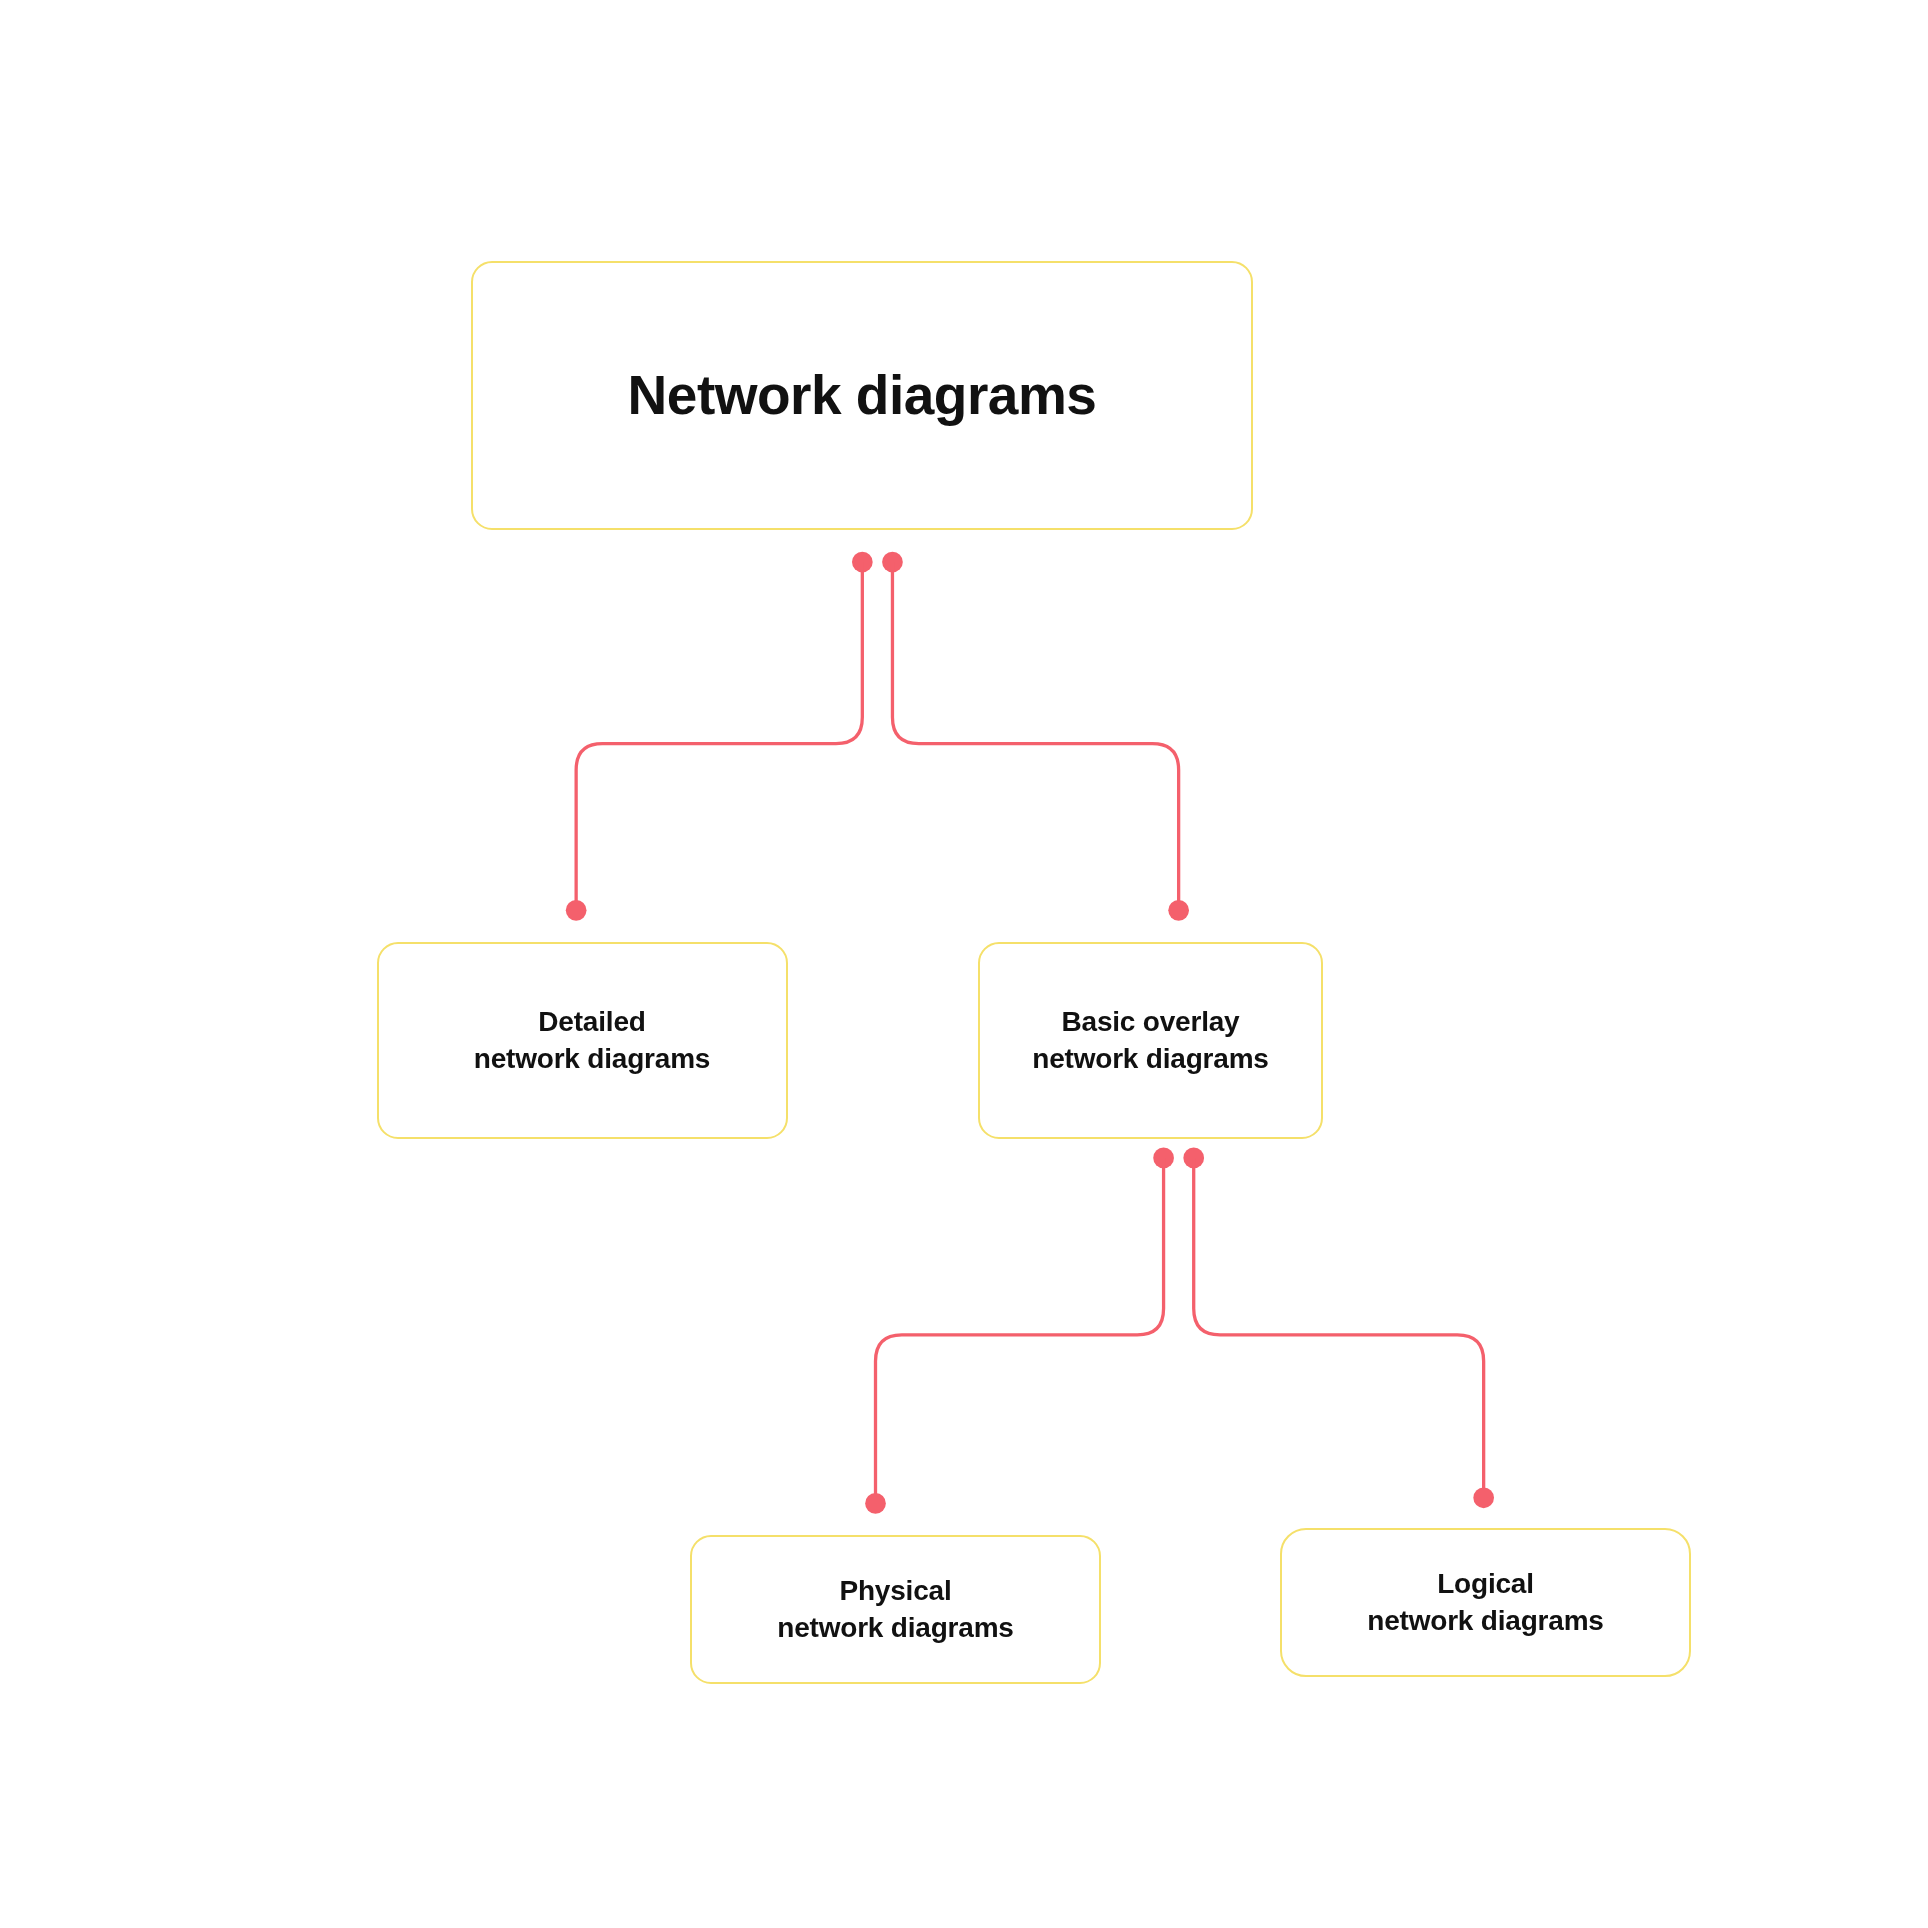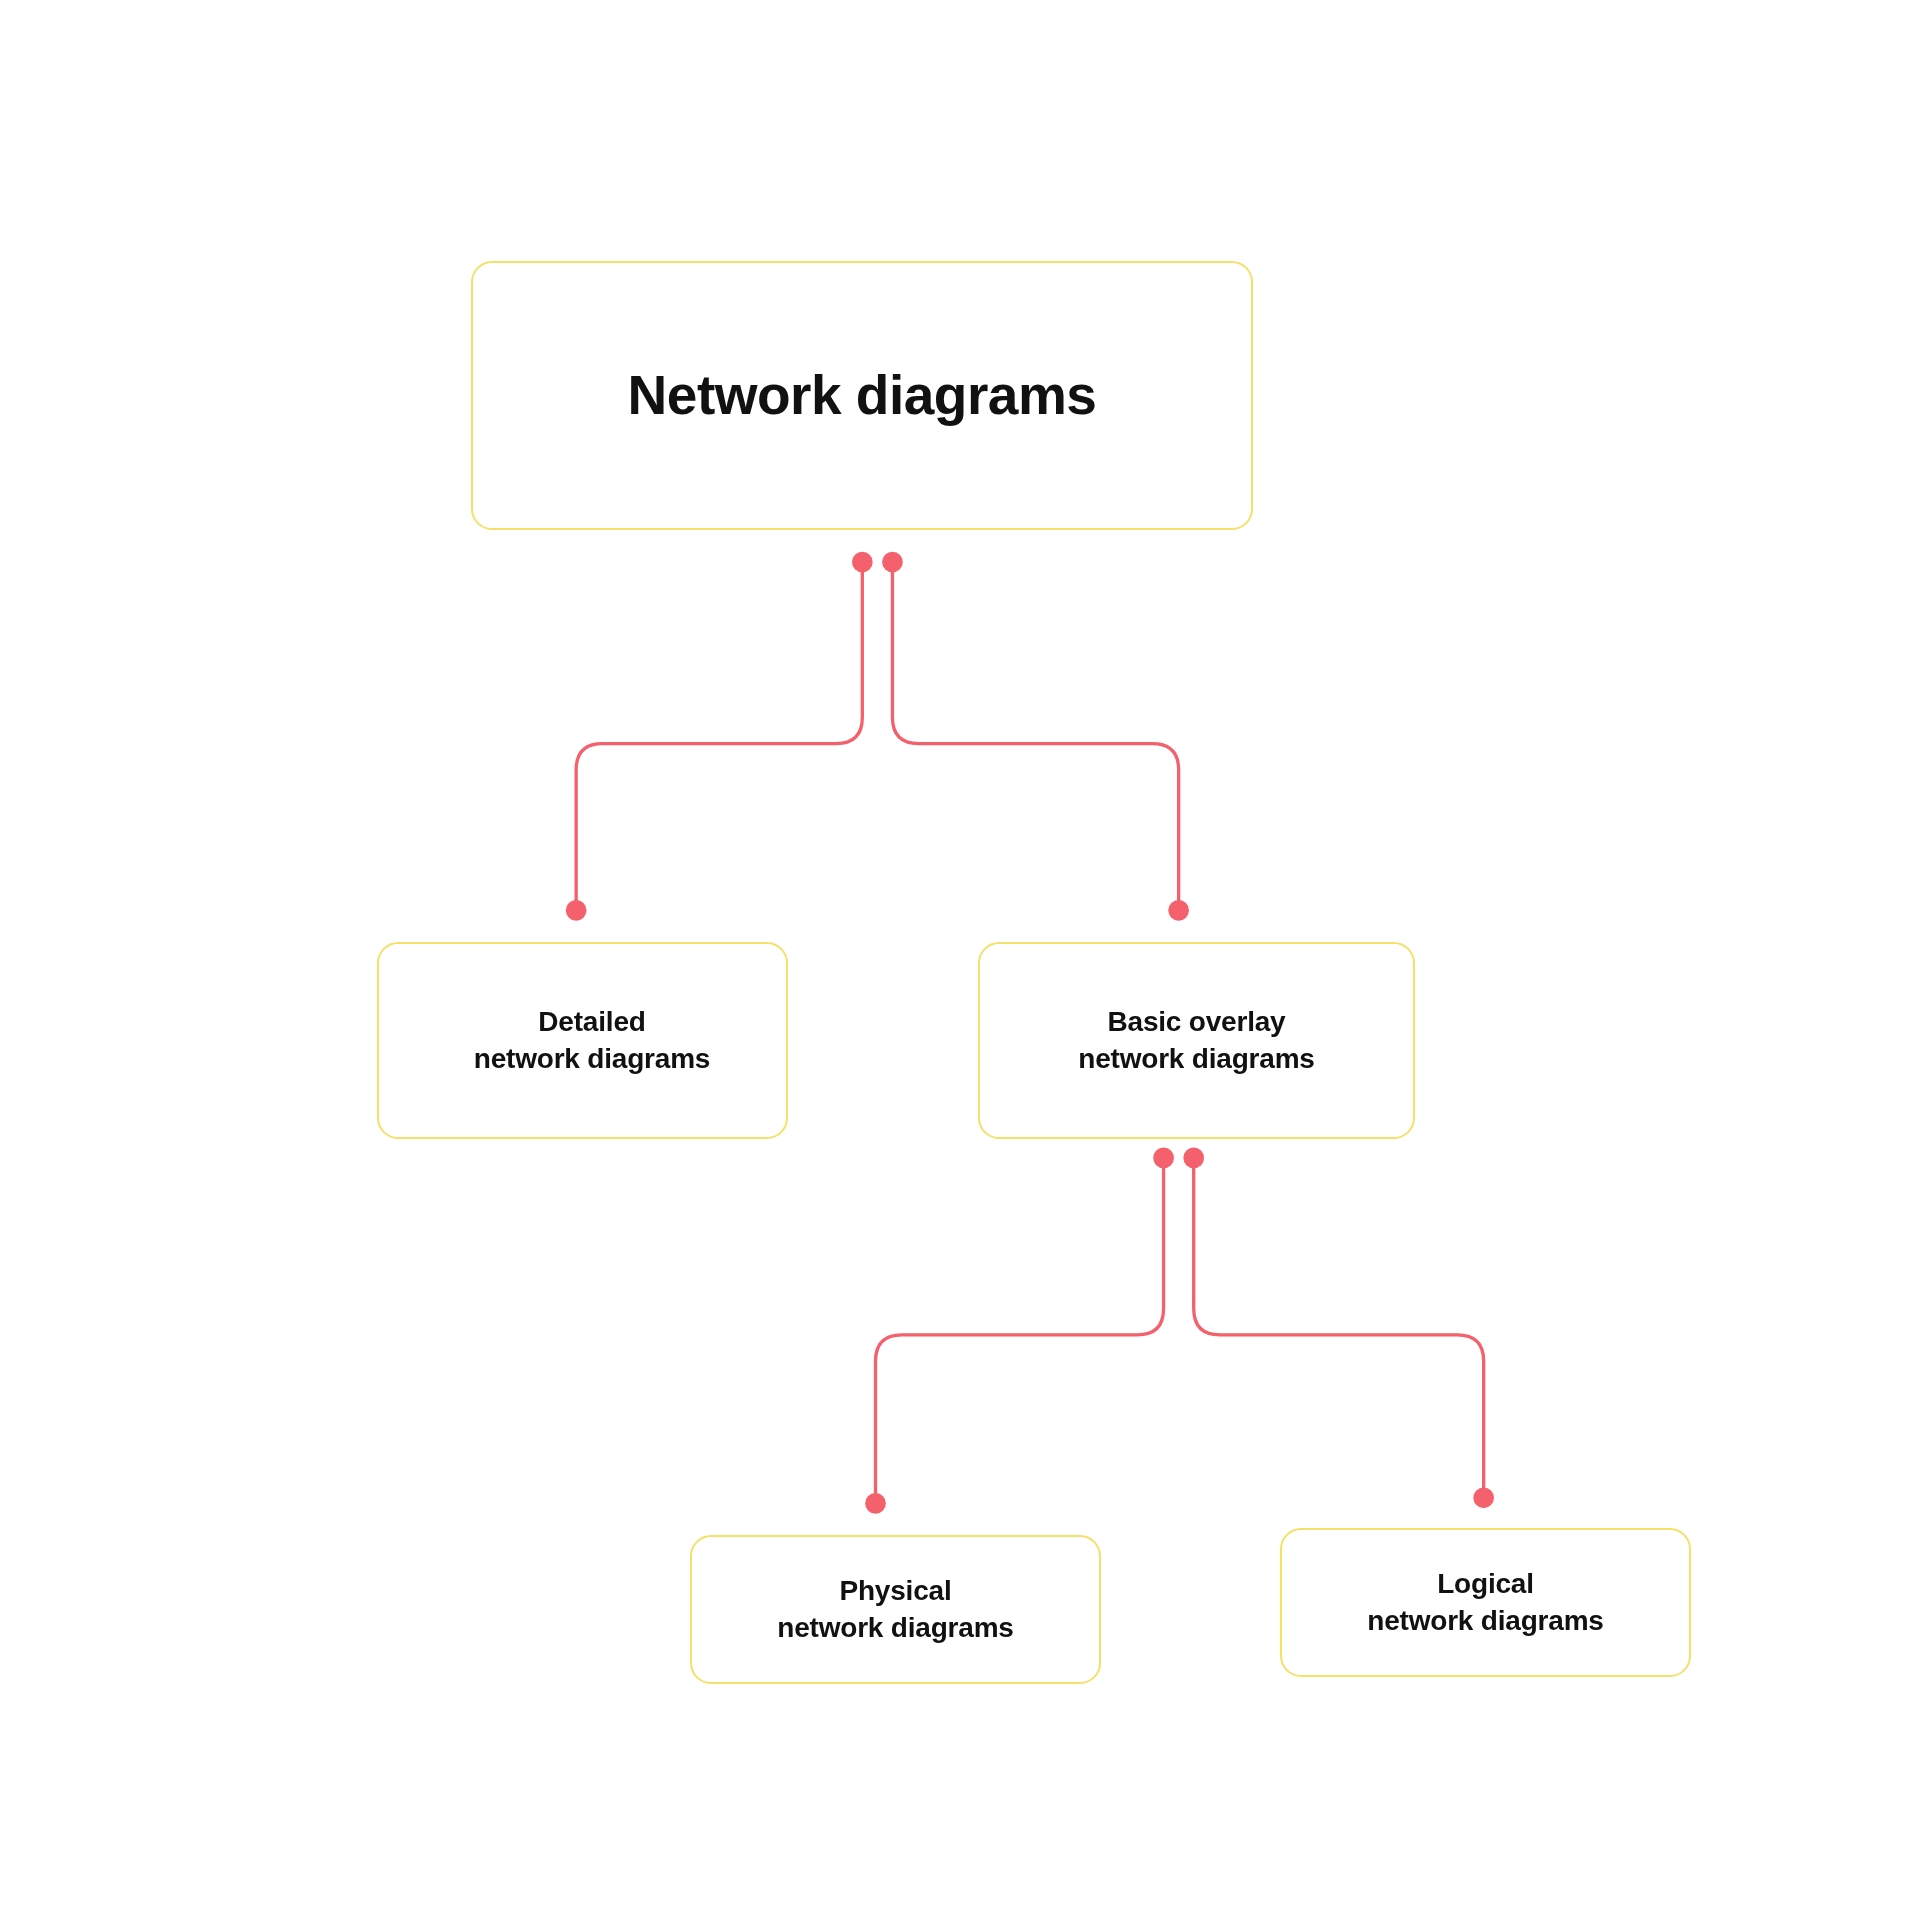--- a/index.html
+++ b/index.html
@@ -85,29 +85,29 @@
 
   <div class="node-box node-root" style="left:471px; top:261px; width:782px; height:269px;">
     <span class="node-label">Network diagrams</span>
   </div>
 
   <div class="node-box node-level2" style="left:377px; top:942px; width:411px; height:197px;padding-left:19px;">
     <span class="node-label">Detailed
 network diagrams</span>
   </div>
 
-  <div class="node-box node-level2" style="left:978px; top:942px; width:437px; height:197px;">
+  <div class="node-box node-level2" style="left:978px; top:942px; width:345px; height:197px;">
     <span class="node-label">Basic overlay
 network diagrams</span>
   </div>
 
   <div class="node-box node-level3" style="left:690px; top:1535px; width:411px; height:149px;">
     <span class="node-label">Physical
 network diagrams</span>
   </div>
 
-  <div class="node-box node-level3" style="left:1280px; top:1528px; width:411px; height:149px;">
+  <div class="node-box node-level3" style="left:1280px; top:1528px; width:411px; height:149px;border-radius:26px;">
     <span class="node-label">Logical
 network diagrams</span>
   </div>
 
 </div>
 
 
 </body></html>

